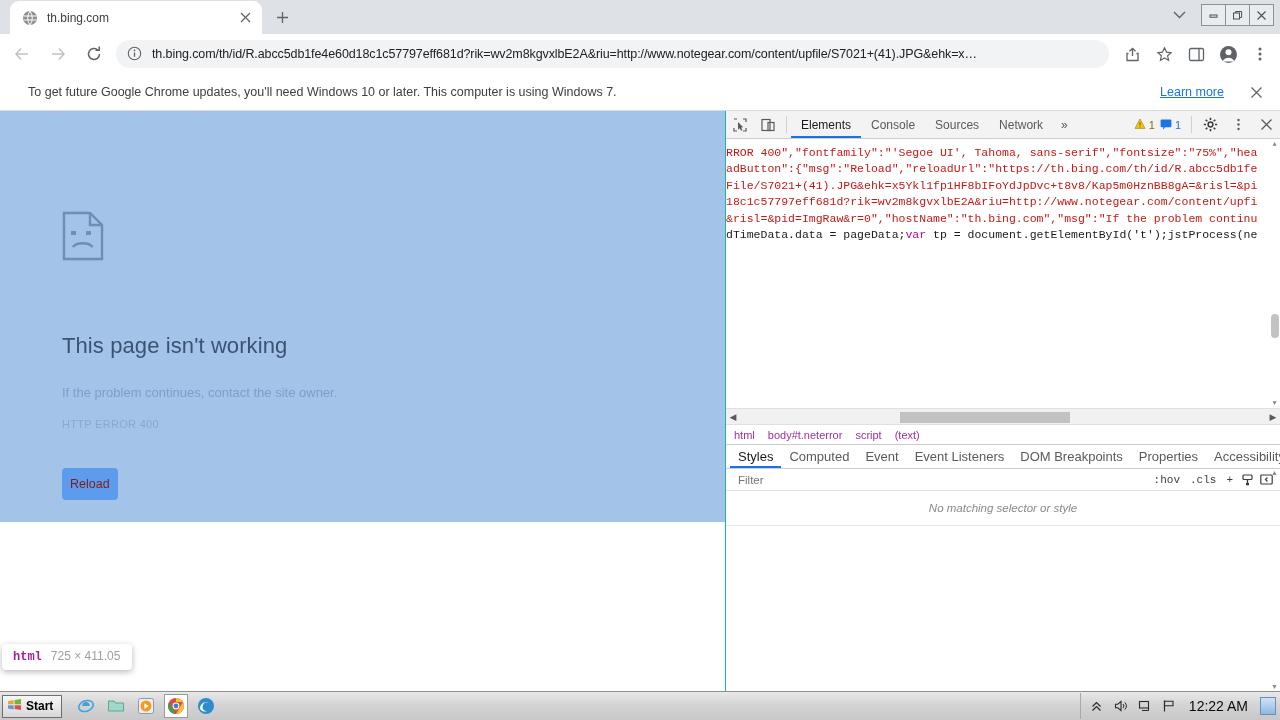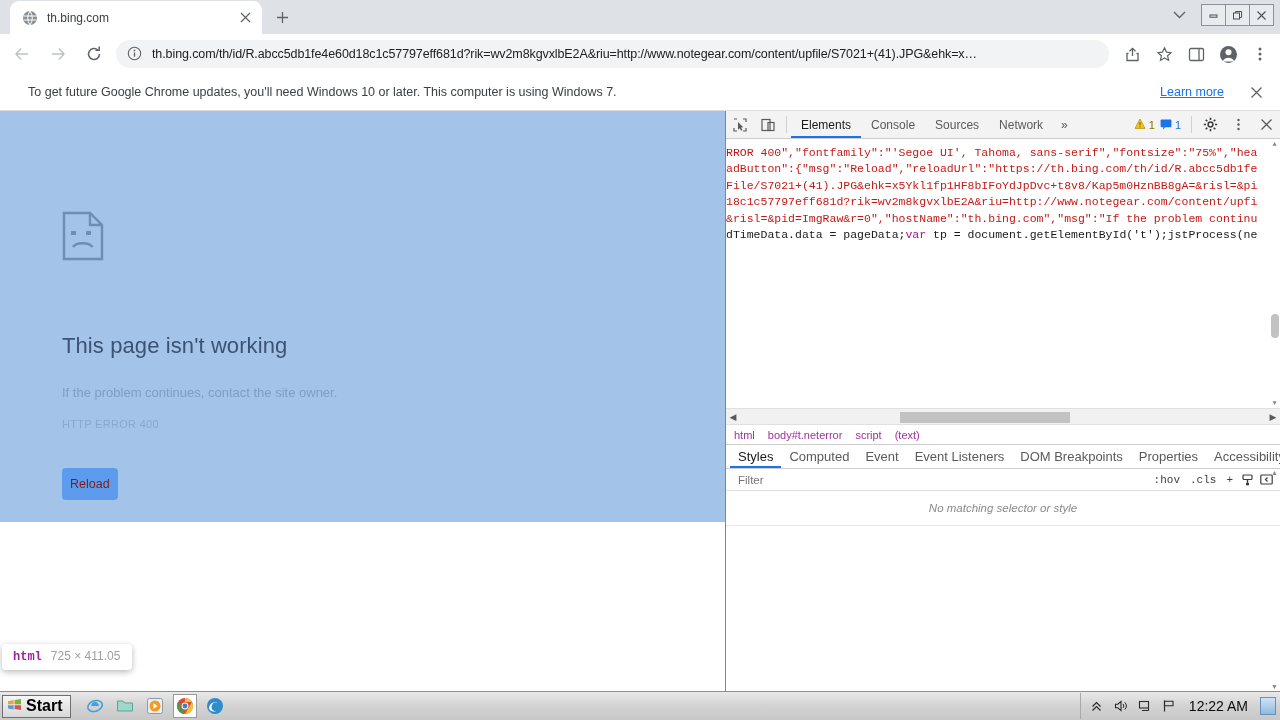--- a/index.html
+++ b/index.html
@@ -318,21 +318,21 @@
     background: linear-gradient(#e9e9e9, #d4d4d4 45%, #c8c8c8);
     border-top: 1px solid #8f8f8f;
     display: flex; align-items: center;
   }
   .start-btn {
     height: 23px; margin-left: 2px;
     display: flex; align-items: center; gap: 4px;
     padding: 0 8px 0 4px;
     border: 1px solid #6f6f6f;
     background: linear-gradient(#f6f6f6, #d8d8d8);
-    font-size: 16px; font-weight: bold; color: #000;
+    font-size: 12px; font-weight: bold; color: #000;
   }
   .qlaunch { display: flex; align-items: center; gap: 6px; margin-left: 12px; }
   .ql-item {
     width: 24px; height: 24px; display: flex; align-items: center; justify-content: center;
   }
   .ql-item.active {
     border: 1px solid #9a9a9a; background: #ffffff;
   }
   .tray {
     margin-left: auto; display: flex; align-items: center; gap: 8px;

